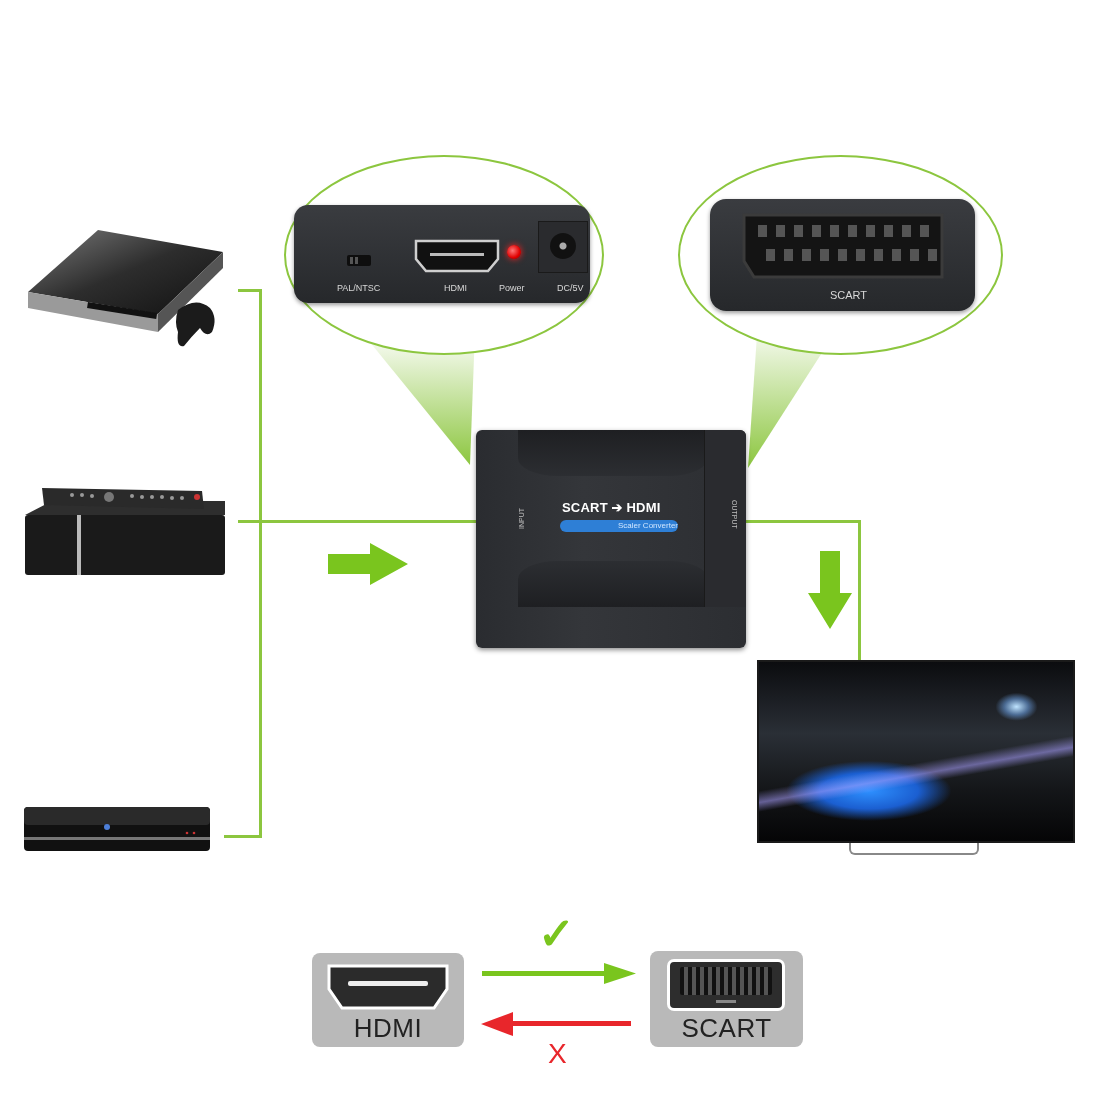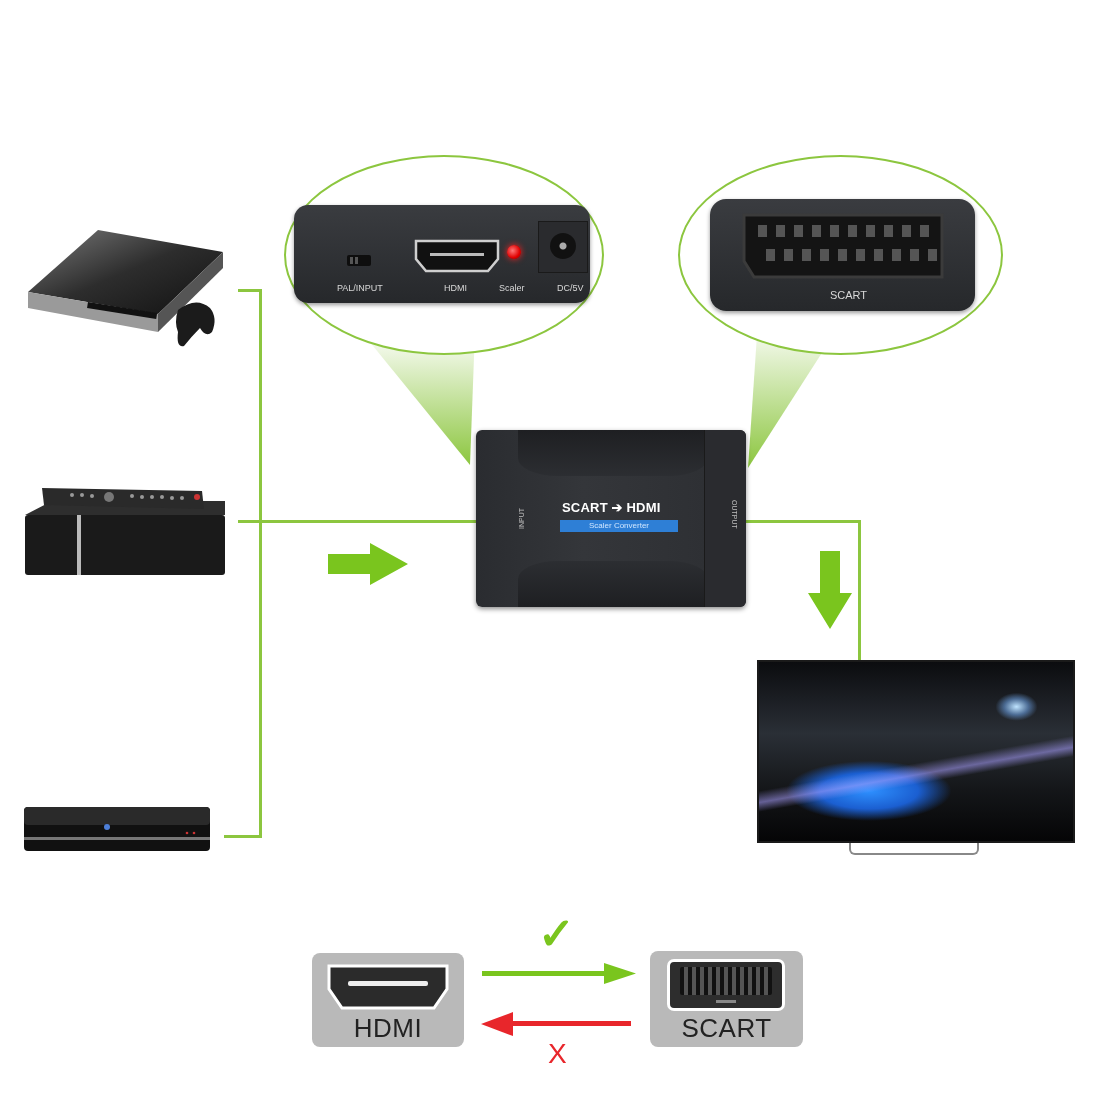--- a/index.html
+++ b/index.html
@@ -4,23 +4,23 @@
 <style>
   html,body{margin:0;padding:0;background:#ffffff;}
   body{width:1100px;height:1100px;position:relative;overflow:hidden;font-family:"Liberation Sans",sans-serif;}
   .abs{position:absolute;}
   .line{position:absolute;background:#8cc63f;}
   .bubble{position:absolute;border:2px solid #8cc63f;border-radius:50%;background:#ffffff;box-sizing:border-box;}
   .panel{position:absolute;background:linear-gradient(#3a3c40,#26282b);border-radius:14px;box-shadow:0 2px 4px rgba(0,0,0,.4);}
   .lbl{position:absolute;color:#d8d8d8;font-size:9px;white-space:nowrap;}
   .cone{position:absolute;}
   .device{position:absolute;}
-  .conv{position:absolute;left:476px;top:430px;width:270px;height:177px;border-radius:6px;background:linear-gradient(90deg,#2a2c30 0%,#34363a 40%,#2c2e32 100%);box-shadow:0 2px 5px rgba(0,0,0,.45);overflow:hidden;}
+  .conv{position:absolute;left:476px;top:430px;width:270px;height:218px;border-radius:6px;background:linear-gradient(90deg,#2a2c30 0%,#34363a 40%,#2c2e32 100%);box-shadow:0 2px 5px rgba(0,0,0,.45);overflow:hidden;}
   .conv-title{position:absolute;left:86px;top:70px;color:#ffffff;font-weight:bold;font-size:13px;letter-spacing:.2px;}
-  .conv-sub{position:absolute;left:84px;top:90px;width:118px;height:12px;background:#2e7fd6;color:#cfe6ff;font-size:8px;text-align:center;line-height:12px;}
+  .conv-sub{position:absolute;left:84px;top:90px;width:118px;height:12px;background:#2e7fd6;color:#cfe6ff;font-size:8px;text-align:right;line-height:12px;border-radius:6px;}
   .vert{position:absolute;color:#bfbfbf;font-size:7px;writing-mode:vertical-rl;}
   .tile{position:absolute;background:#b9b9b9;border-radius:8px;}
   .tile-lbl{position:absolute;width:100%;text-align:center;font-size:26px;color:#222;letter-spacing:.5px;}
 </style>
 </head>
 <body>
 
 <svg class="cone" style="left:360px;top:300px" width="120" height="170" viewBox="0 0 120 170">
   <defs>
       <linearGradient id="gcl" x1="0" y1="0" x2="0" y2="1">
@@ -40,28 +40,28 @@
     </defs>
   <polygon points="10,0 95,0 0,148" fill="url(#gcr)"></polygon>
 </svg>
 
 <div class="bubble" style="left:284px;top:155px;width:320px;height:200px;">
   <div class="panel" style="left:8px;top:48px;width:296px;height:98px;">
     <div class="abs" style="left:53px;top:50px;width:24px;height:11px;background:#0e0e0e;border-radius:2px;">
       <div class="abs" style="left:3px;top:2px;width:3px;height:7px;background:#555;"></div>
       <div class="abs" style="left:8px;top:2px;width:3px;height:7px;background:#555;"></div>
     </div>
-    <div class="lbl" style="left:43px;top:78px;">PAL/INPUT</div>
+    <div class="lbl" style="left:43px;top:78px;">PAL/NTSC</div>
     <svg class="abs" style="left:120px;top:34px" width="86" height="34" viewBox="0 0 86 34">
       <path d="M2,2 H84 V20 L74,32 H12 L2,20 Z" fill="#111" stroke="#cfcfcf" stroke-width="2.5"></path>
       <rect x="16" y="14" width="54" height="3" fill="#bbb"></rect>
     </svg>
     <div class="lbl" style="left:150px;top:78px;">HDMI</div>
     <div class="abs" style="left:213px;top:40px;width:14px;height:14px;border-radius:50%;background:radial-gradient(circle at 40% 40%,#ff7777,#e00000 60%,#900 100%);box-shadow:0 0 6px #ff2020;"></div>
-    <div class="lbl" style="left:205px;top:78px;">Scaler</div>
+    <div class="lbl" style="left:205px;top:78px;">Power</div>
     <div class="abs" style="left:244px;top:16px;width:48px;height:50px;border:1px solid #1a1a1a;background:#2a2b2e;">
       <div class="abs" style="left:11px;top:11px;width:26px;height:26px;border-radius:50%;background:radial-gradient(circle,#aaa 0 3px,#111 4px 100%);"></div>
     </div>
     <div class="lbl" style="left:263px;top:78px;">DC/5V</div>
   </div>
 </div>
 
 <div class="bubble" style="left:678px;top:155px;width:325px;height:200px;">
   <div class="panel" style="left:30px;top:42px;width:265px;height:112px;border-radius:16px;">
     <svg class="abs" style="left:26px;top:12px" width="214" height="70" viewBox="0 0 214 70">

